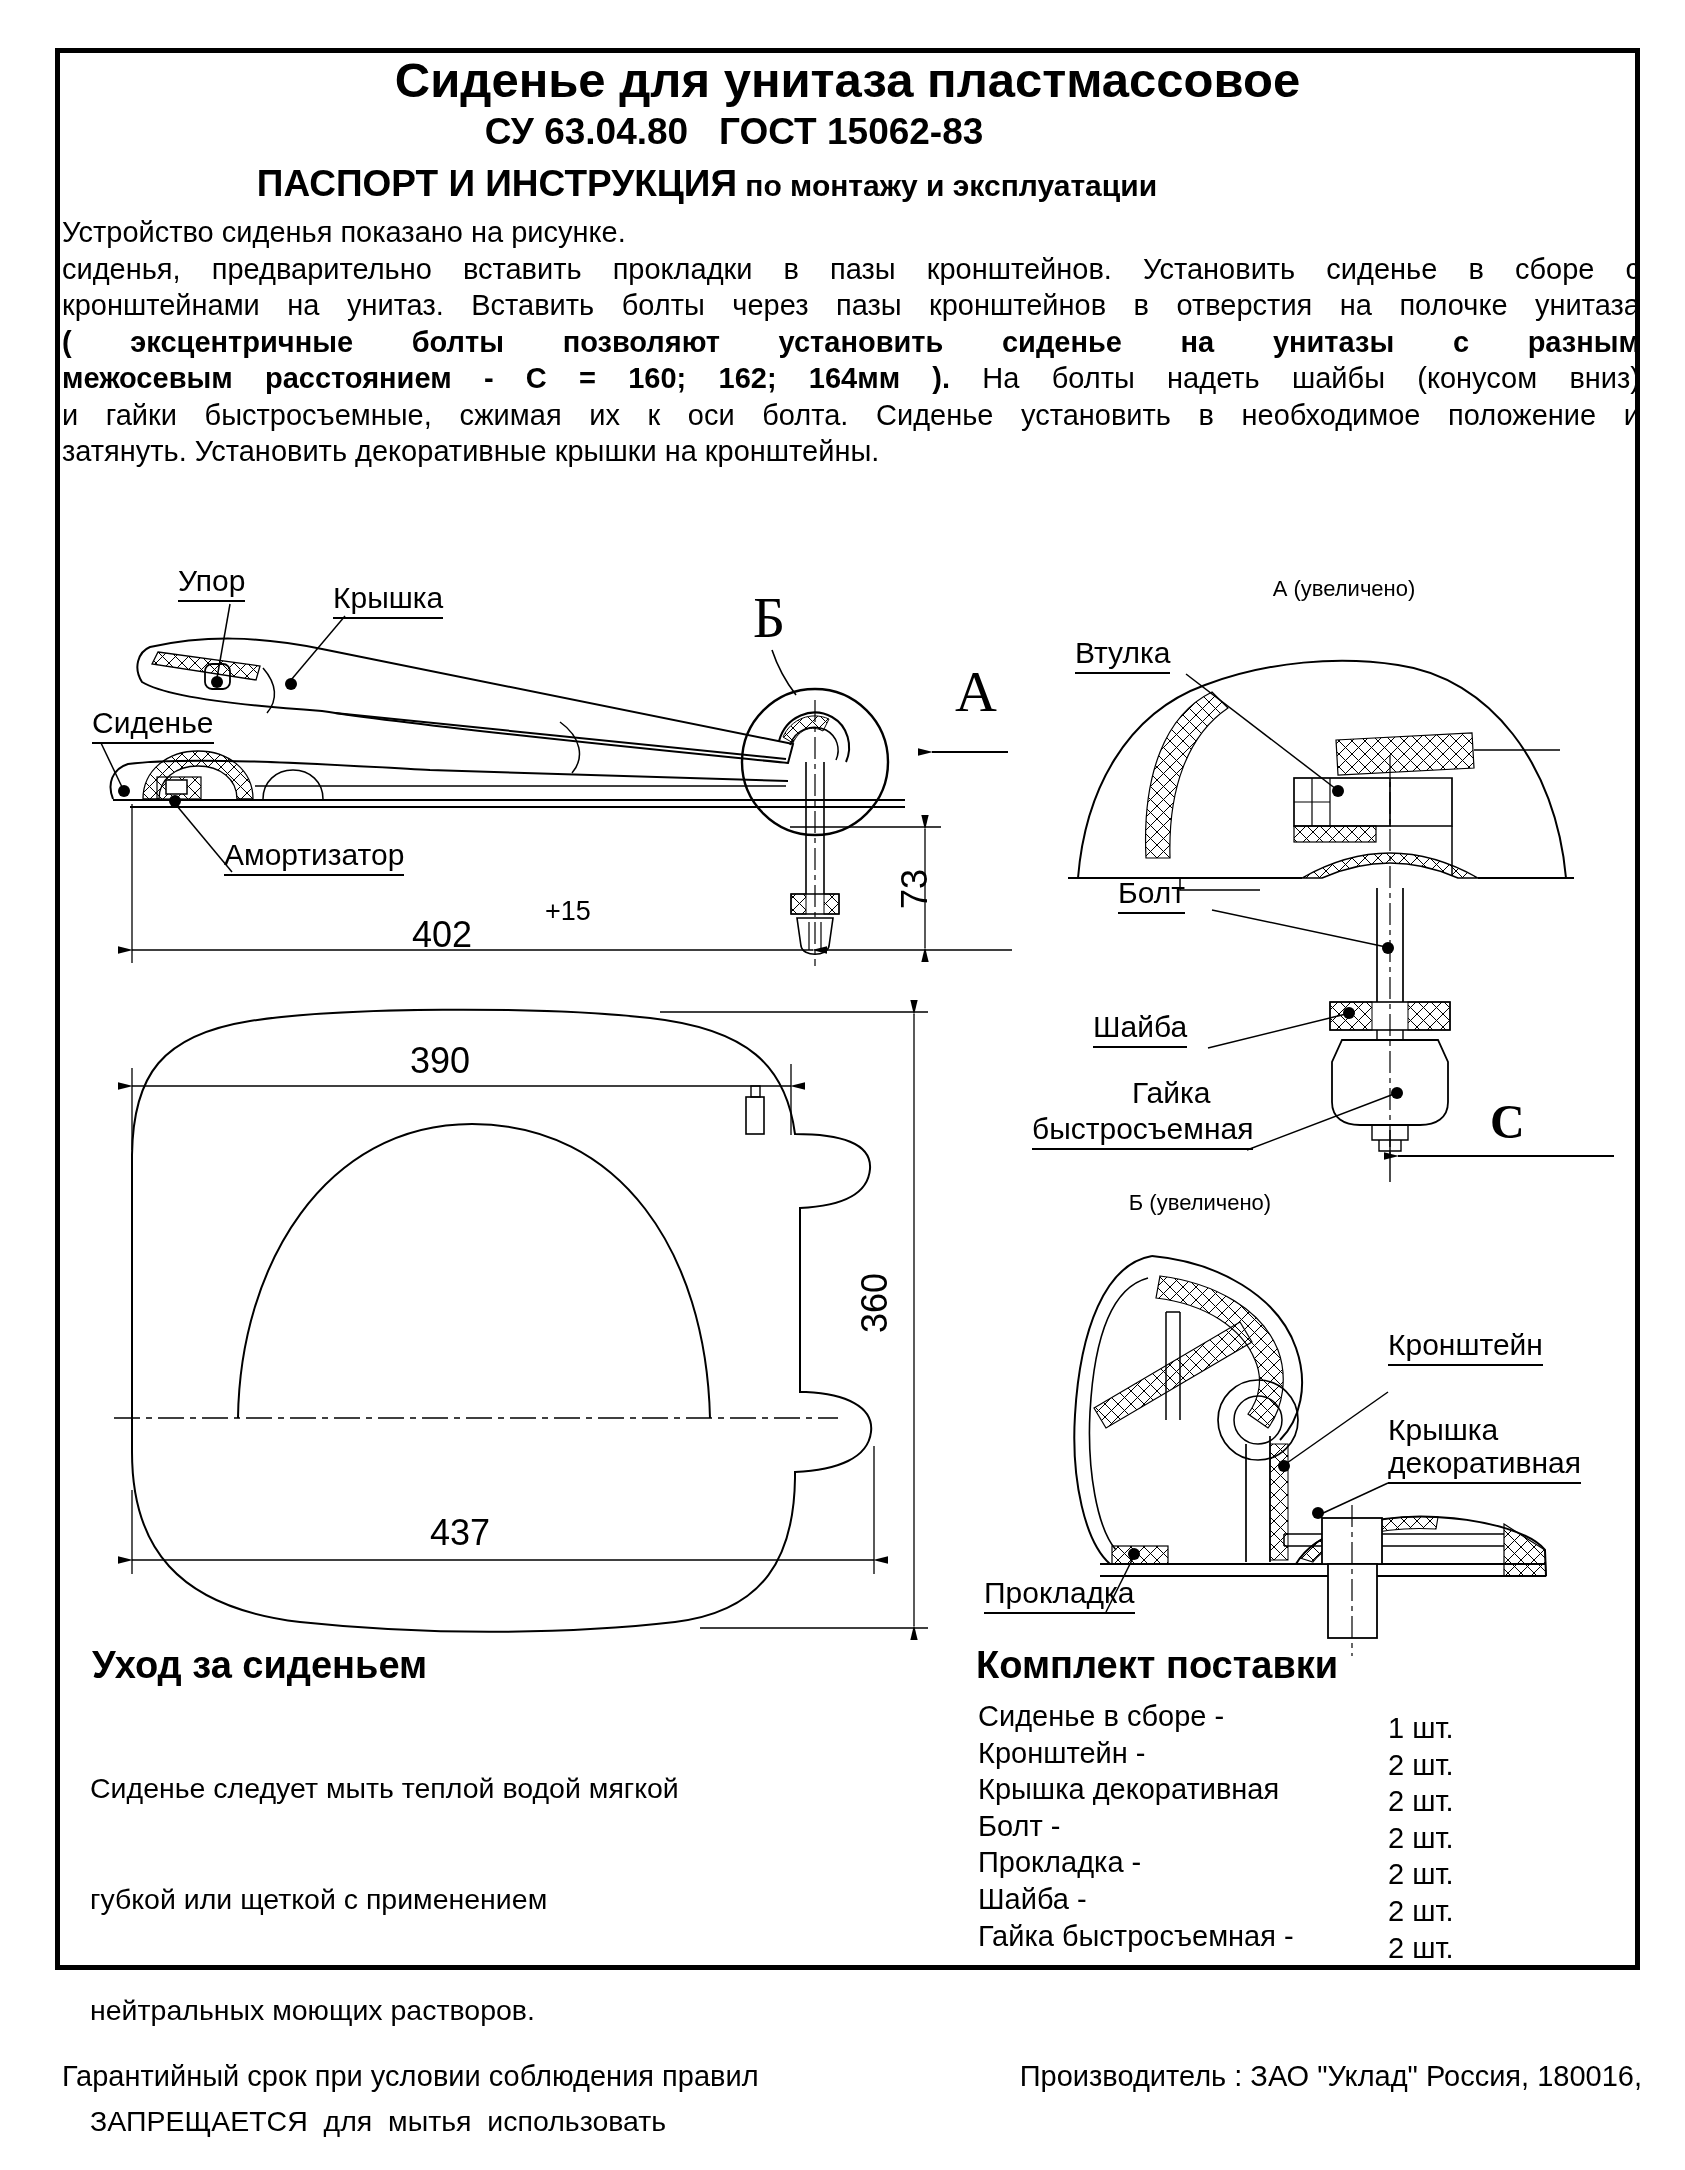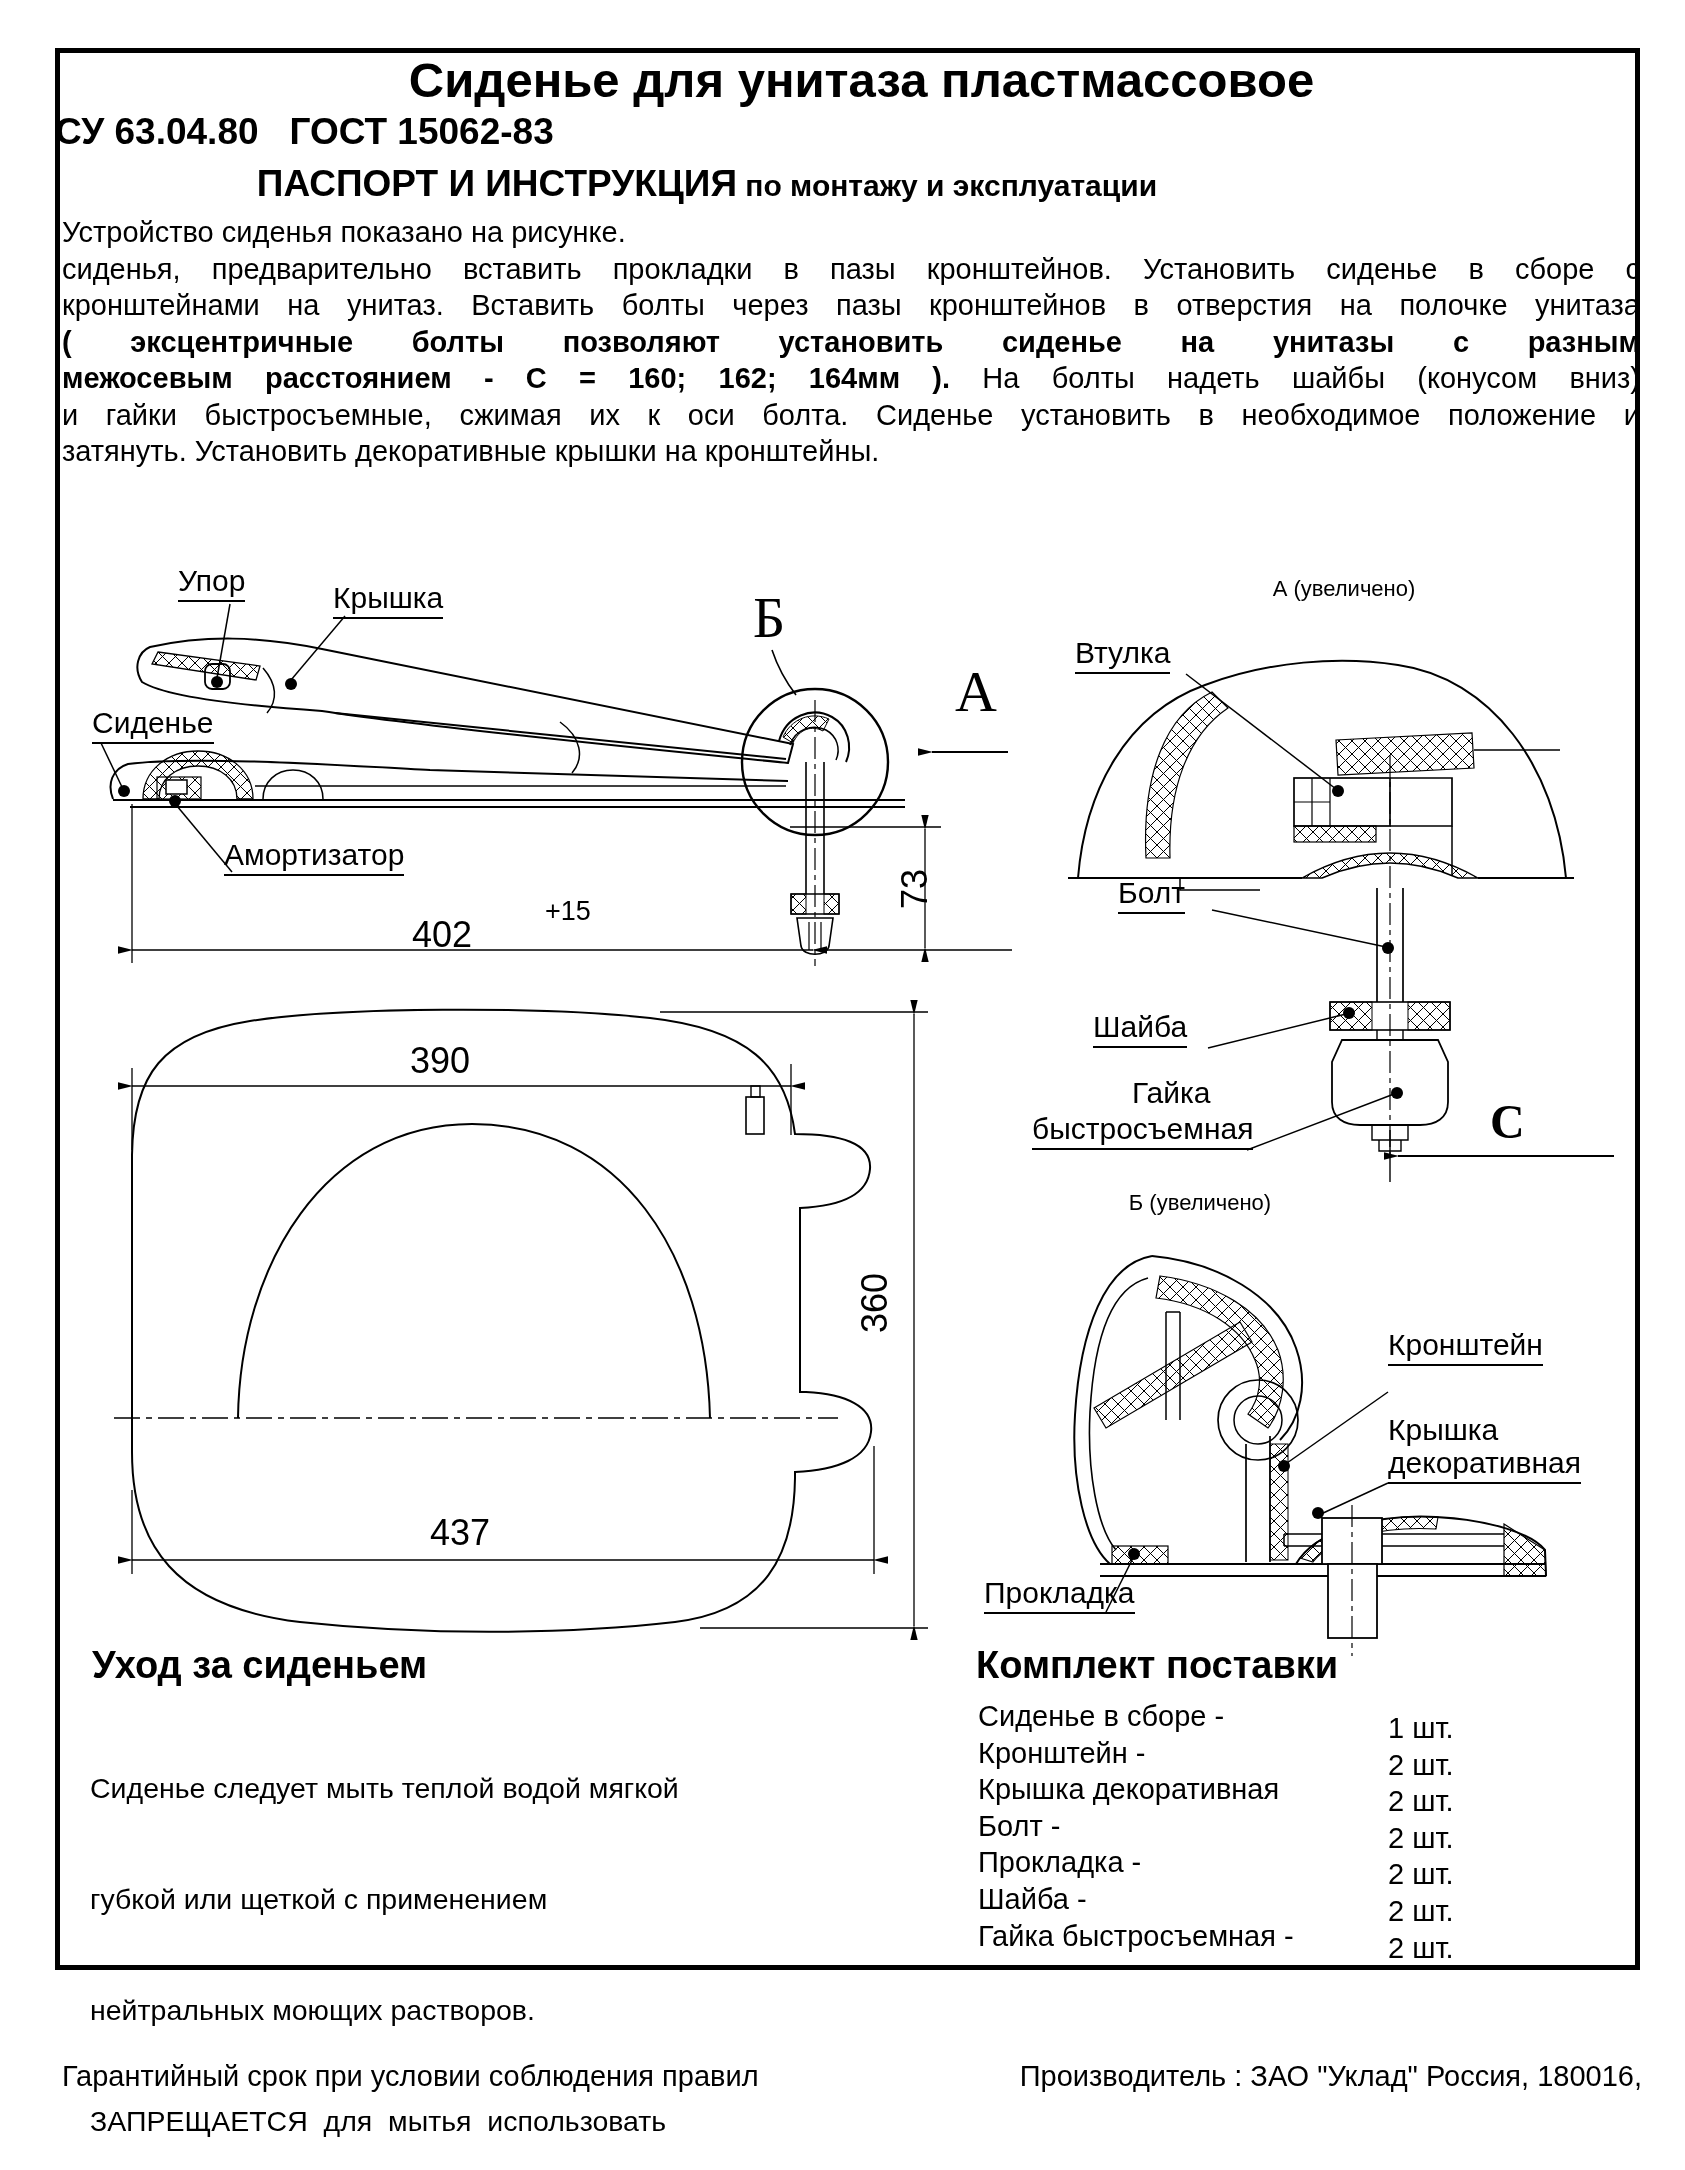--- a/index.html
+++ b/index.html
@@ -2,22 +2,22 @@
 <html><head>
 <meta charset="utf-8">
 <style>
   html,body{margin:0;padding:0;}
   body{
     width:1685px;height:2170px;position:relative;background:#fff;
     font-family:"Liberation Sans", sans-serif;color:#000;overflow:hidden;
   }
   .abs{position:absolute;}
   .frame{left:55px;top:48px;width:1585px;height:1922px;border:5px solid #000;box-sizing:border-box;}
-  .t1{left:55px;top:52px;width:1585px;text-align:center;font-size:49px;font-weight:bold;white-space:pre;padding-left:14px;}
-  .t2{left:55px;top:111px;width:1358px;font-size:37px;font-weight:bold;white-space:pre;}
+  .t1{left:55px;top:52px;width:1585px;text-align:center;font-size:49px;font-weight:bold;white-space:pre;}
+  .t2{left:55px;top:111px;width:1358px;text-align:center;font-size:37px;font-weight:bold;white-space:pre;}
   .t3{left:55px;top:163px;width:1304px;text-align:center;font-weight:bold;white-space:pre;}
   .t3 .big{font-size:37px;}
   .t3 .small{font-size:30px;}
   .instr{left:62px;top:214px;width:1578px;font-size:29px;line-height:36.5px;}
   .iline{text-align:justify;text-align-last:justify;}
   .iline.plain{text-align:left;text-align-last:left;}
   .iline b{font-weight:bold;}
   .lbl{position:absolute;font-size:30px;white-space:nowrap;}
   .ul{border-bottom:2px solid #000;padding-bottom:2px;display:inline-block;}
   .dim{position:absolute;font-size:36px;white-space:nowrap;}

